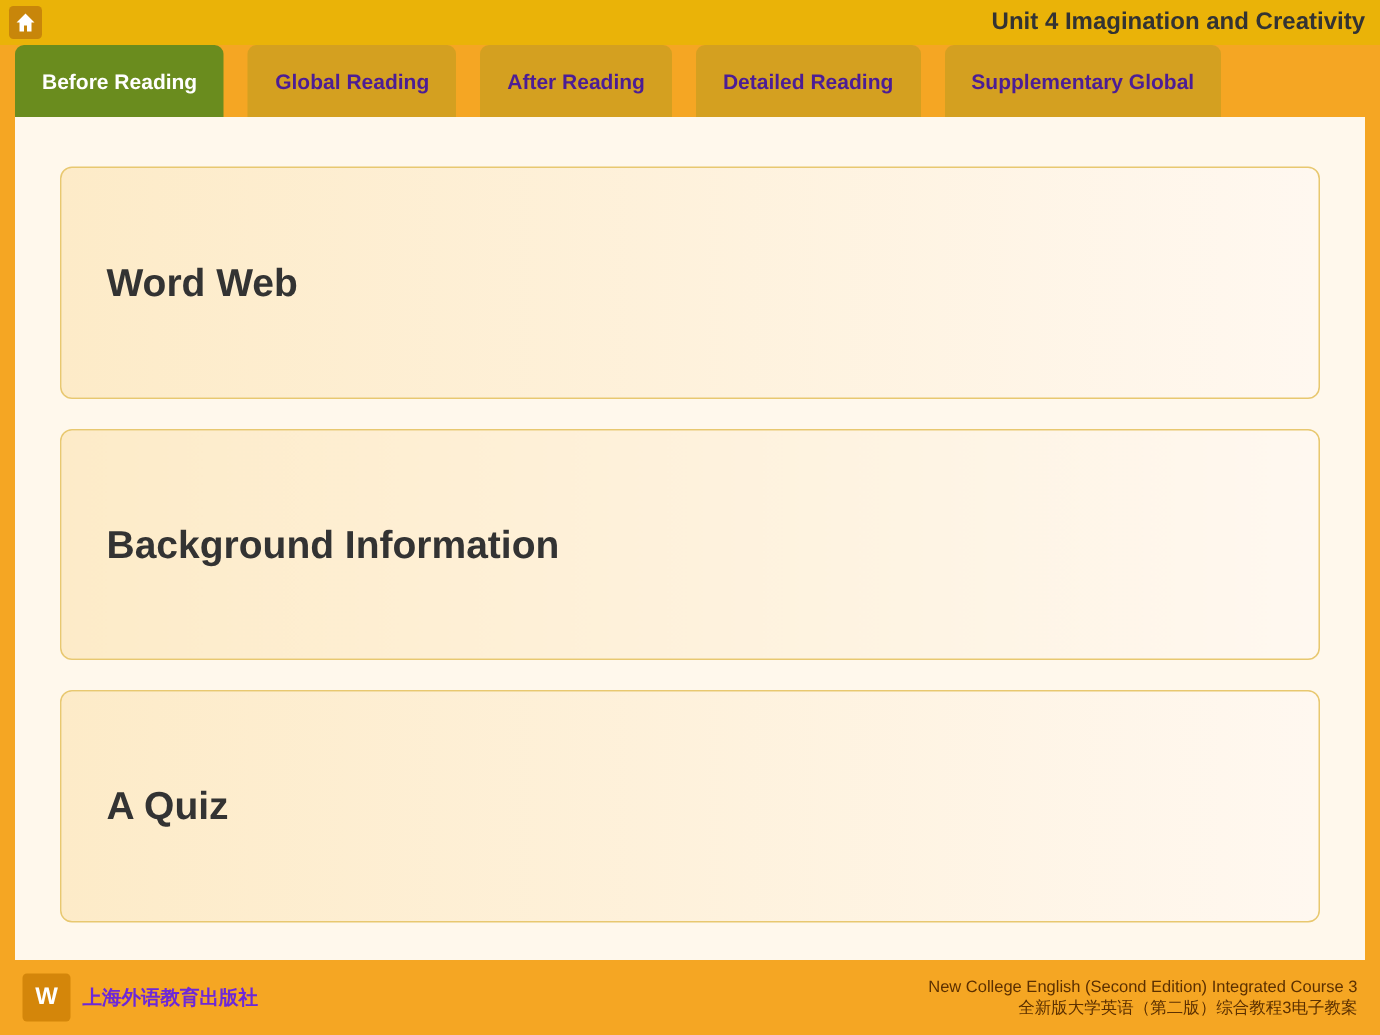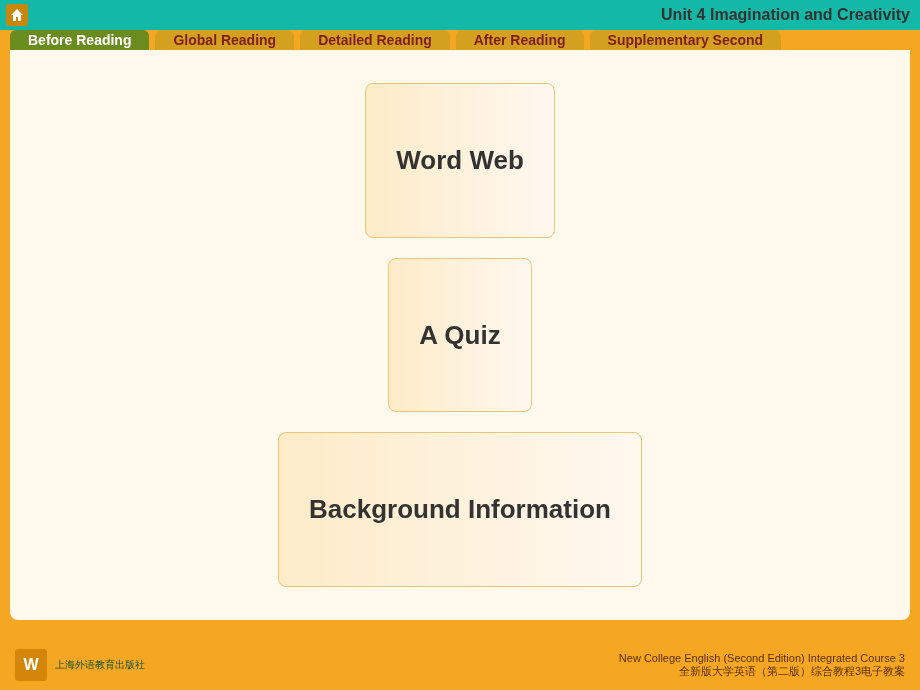--- a/index.html
+++ b/index.html
@@ -10,21 +10,21 @@
       background: #f5a623;
       font-family: Arial, sans-serif;
       overflow: hidden;
       position: relative;
     }
 
     
     .top-bar {
       display: flex;
       align-items: center;
-      background: #14b8a6;
+      background: #eab308;
       padding: 6px 6px;
       height: 30px;
     }
 
     .home-icon {
       width: 22px;
       height: 22px;
       background: #c8860a;
       border-radius: 3px;
       display: flex;
@@ -41,57 +41,56 @@
       font-size: 16px;
       font-weight: bold;
       color: #333;
     }
 
     
     .nav-tabs {
       display: flex;
       background: #f5a623;
       padding: 0 10px;
-      gap: 6px;
-      height: 20px;
+      gap: 16px;
+      height: 48px;
     }
 
     .nav-tab {
       padding: 6px 18px;
       border-radius: 6px 6px 0 0;
       font-size: 14px;
       font-weight: bold;
       cursor: pointer;
       display: flex;
       align-items: center;
       white-space: nowrap;
     }
 
     .nav-tab.active {
       background: #6a8c1e;
       color: white;
     }
 
     .nav-tab.inactive {
       background: #d4a020;
-      color: #7f1d1d;
+      color: #4c1d95;
       justify-content: center;
     }
 
     
     .main-content {
       background: #fff8ec;
       margin: 0 10px;
       border-radius: 0 0 8px 8px;
       padding: 33px 30px;
       height: 570px;
       display: flex;
       flex-direction: column;
       gap: 20px;
-      align-items: center;
     }
 
     .menu-card {
       background: linear-gradient(to right, #fdebc8, #fff8f0);
       border-radius: 8px;
       padding: 22px 30px;
       font-size: 26px;
       font-weight: bold;
       color: #333;
       cursor: pointer;
@@ -128,23 +127,23 @@
       border-radius: 3px;
       display: flex;
       align-items: center;
       justify-content: center;
       color: white;
       font-weight: bold;
       font-size: 16px;
     }
 
     .publisher-text {
-      font-size: 10px;
-      color: #14532d;
-      font-weight: normal;
+      font-size: 13px;
+      color: #6d28d9;
+      font-weight: bold;
     }
 
     .bottom-right-text {
       text-align: right;
     }
 
     .bottom-right-text .line1 {
       font-size: 11px;
       color: #5c3000;
       margin-left: 44px;
@@ -169,39 +168,39 @@
 </div>
 
 <div class="nav-tabs">
   <div class="nav-tab active">
     <span>Before Reading</span>
   </div>
   <div class="nav-tab inactive">
     <span>Global Reading</span>
   </div>
   <div class="nav-tab inactive">
+    <span>After Reading</span>
+  </div>
+  <div class="nav-tab inactive">
     <span>Detailed Reading</span>
   </div>
   <div class="nav-tab inactive">
-    <span>After Reading</span>
-  </div>
-  <div class="nav-tab inactive">
-    <span>Supplementary Second</span>
+    <span>Supplementary Global</span>
   </div>
 </div>
 
 <div class="main-content">
   <div class="menu-card">
     <span>Word Web</span>
   </div>
   <div class="menu-card">
+    <span>Background Information</span>
+  </div>
+  <div class="menu-card">
     <span>A Quiz</span>
-  </div>
-  <div class="menu-card">
-    <span>Background Information</span>
   </div>
 </div>
 
 <div class="bottom-bar">
   <div class="publisher-logo">
     <div class="publisher-icon">
       <span>W</span>
     </div>
     <span class="publisher-text">上海外语教育出版社</span>
   </div>

